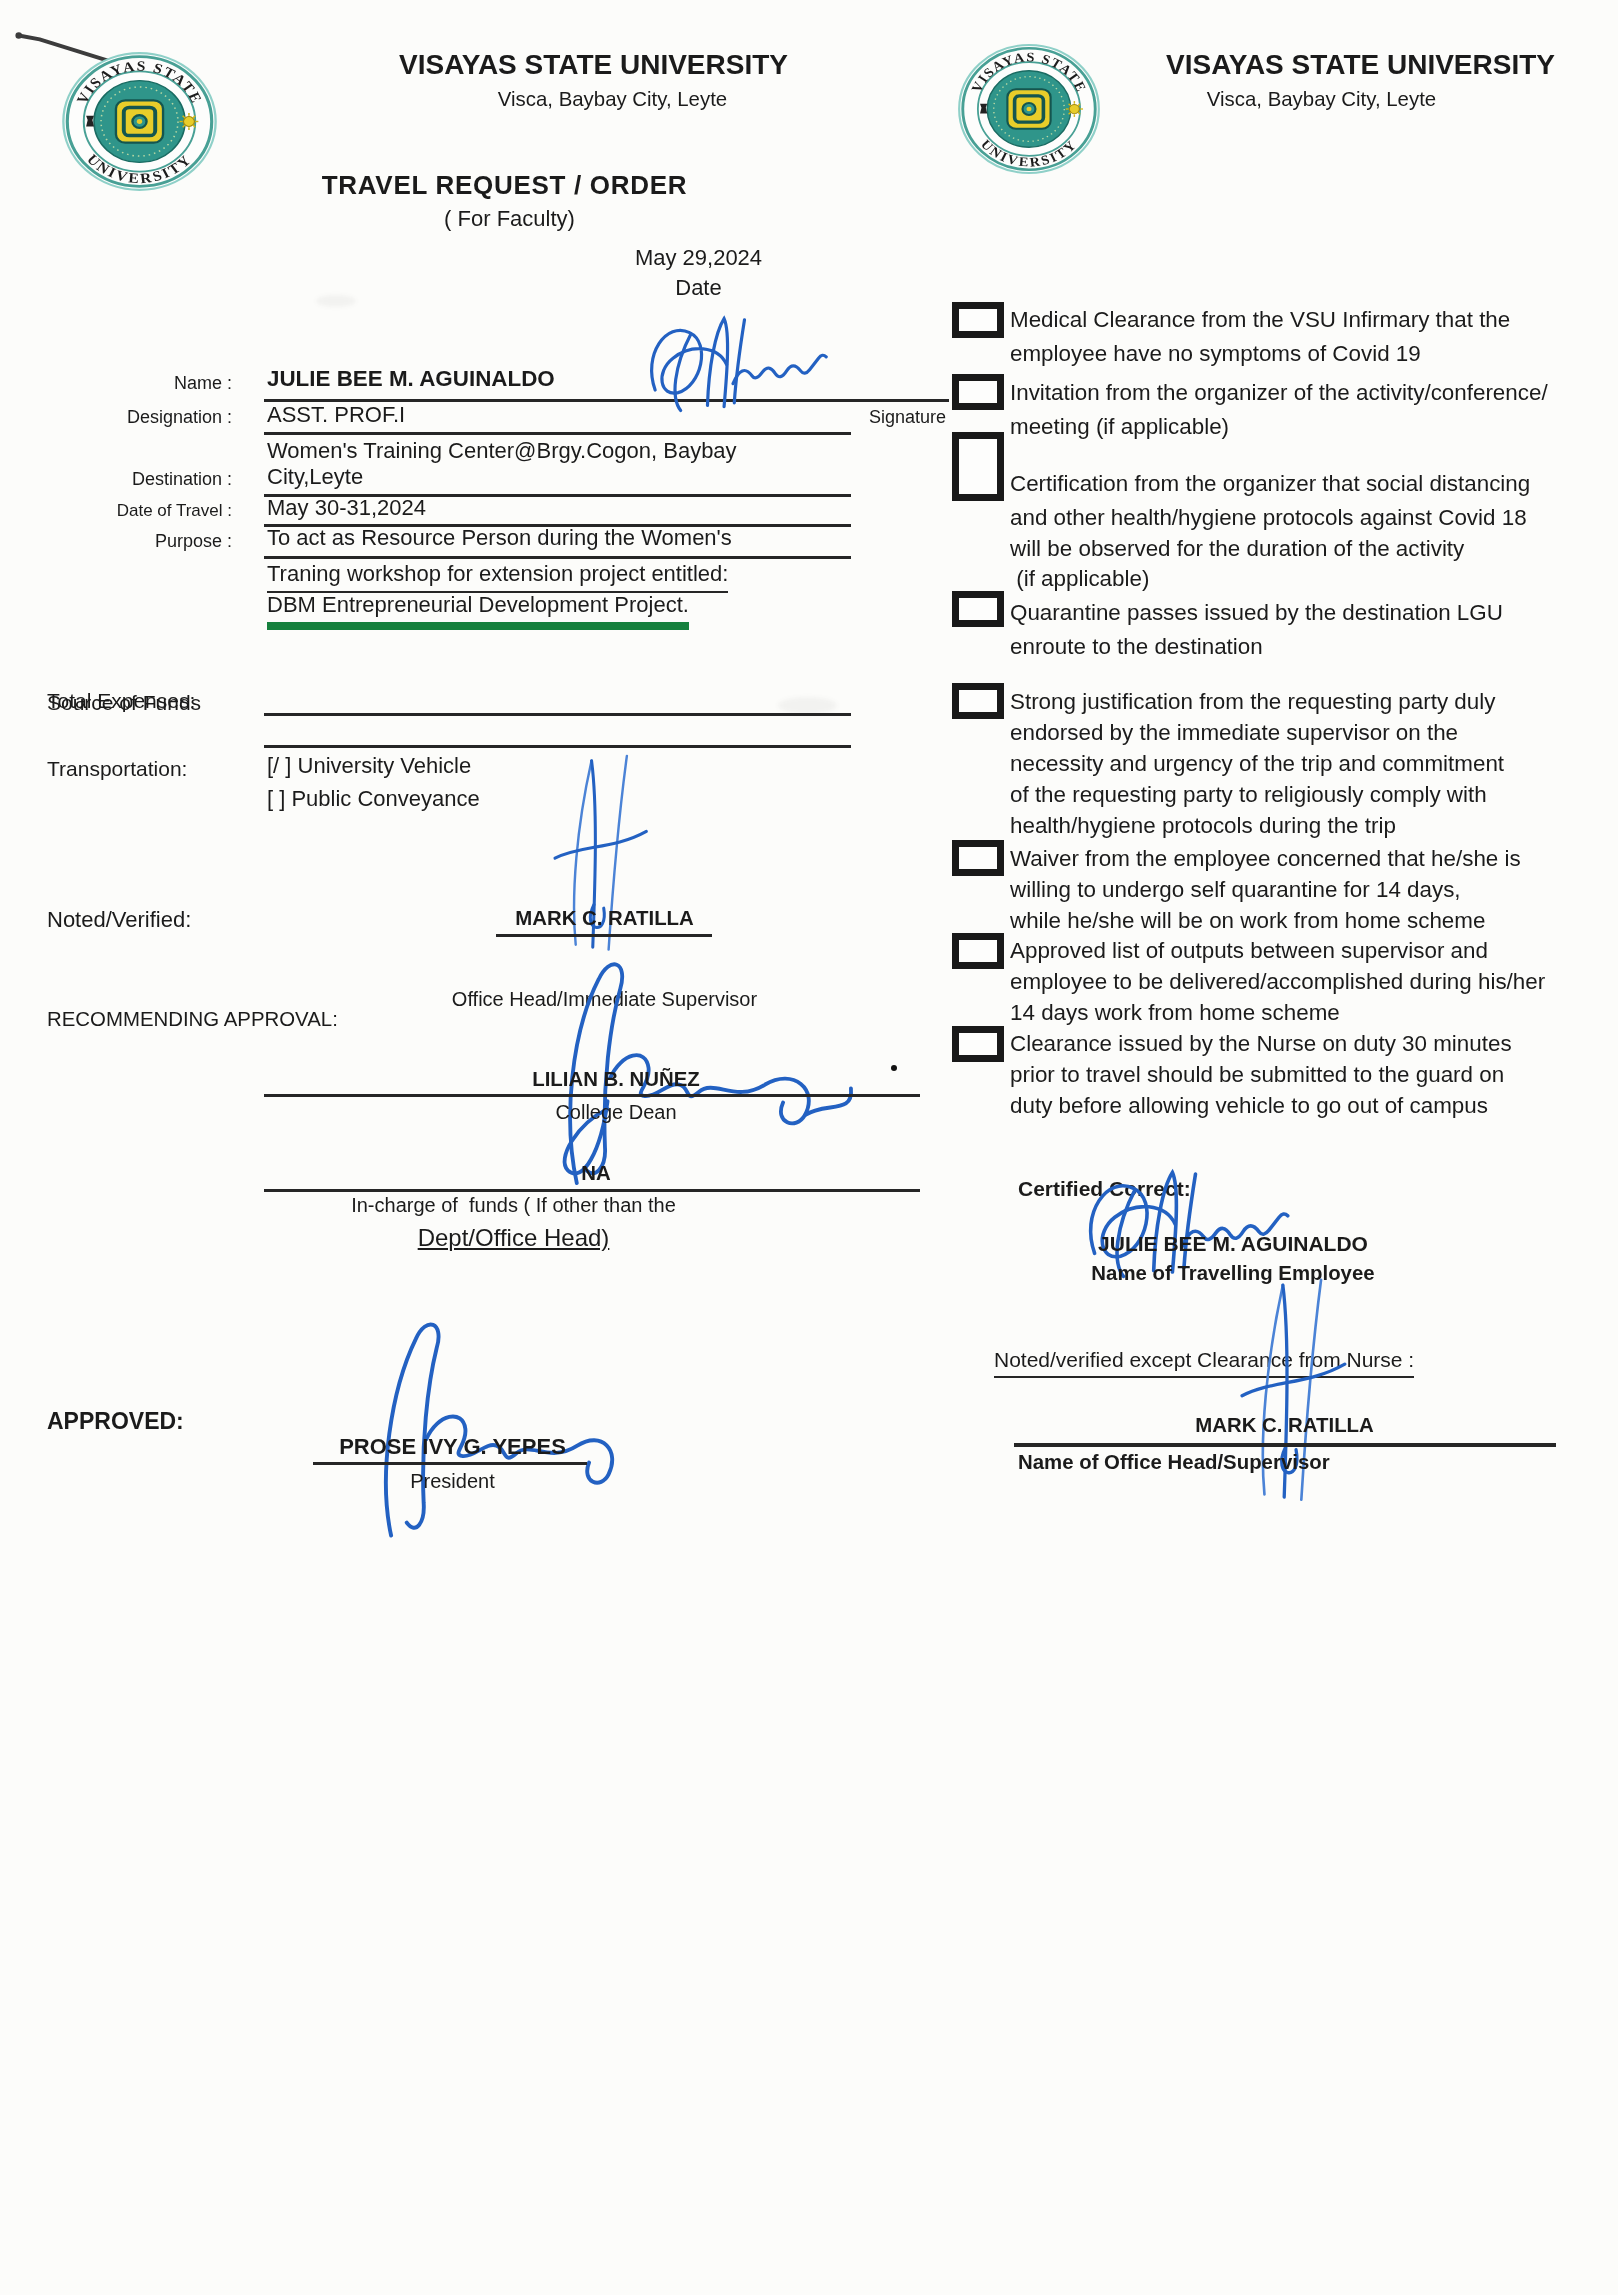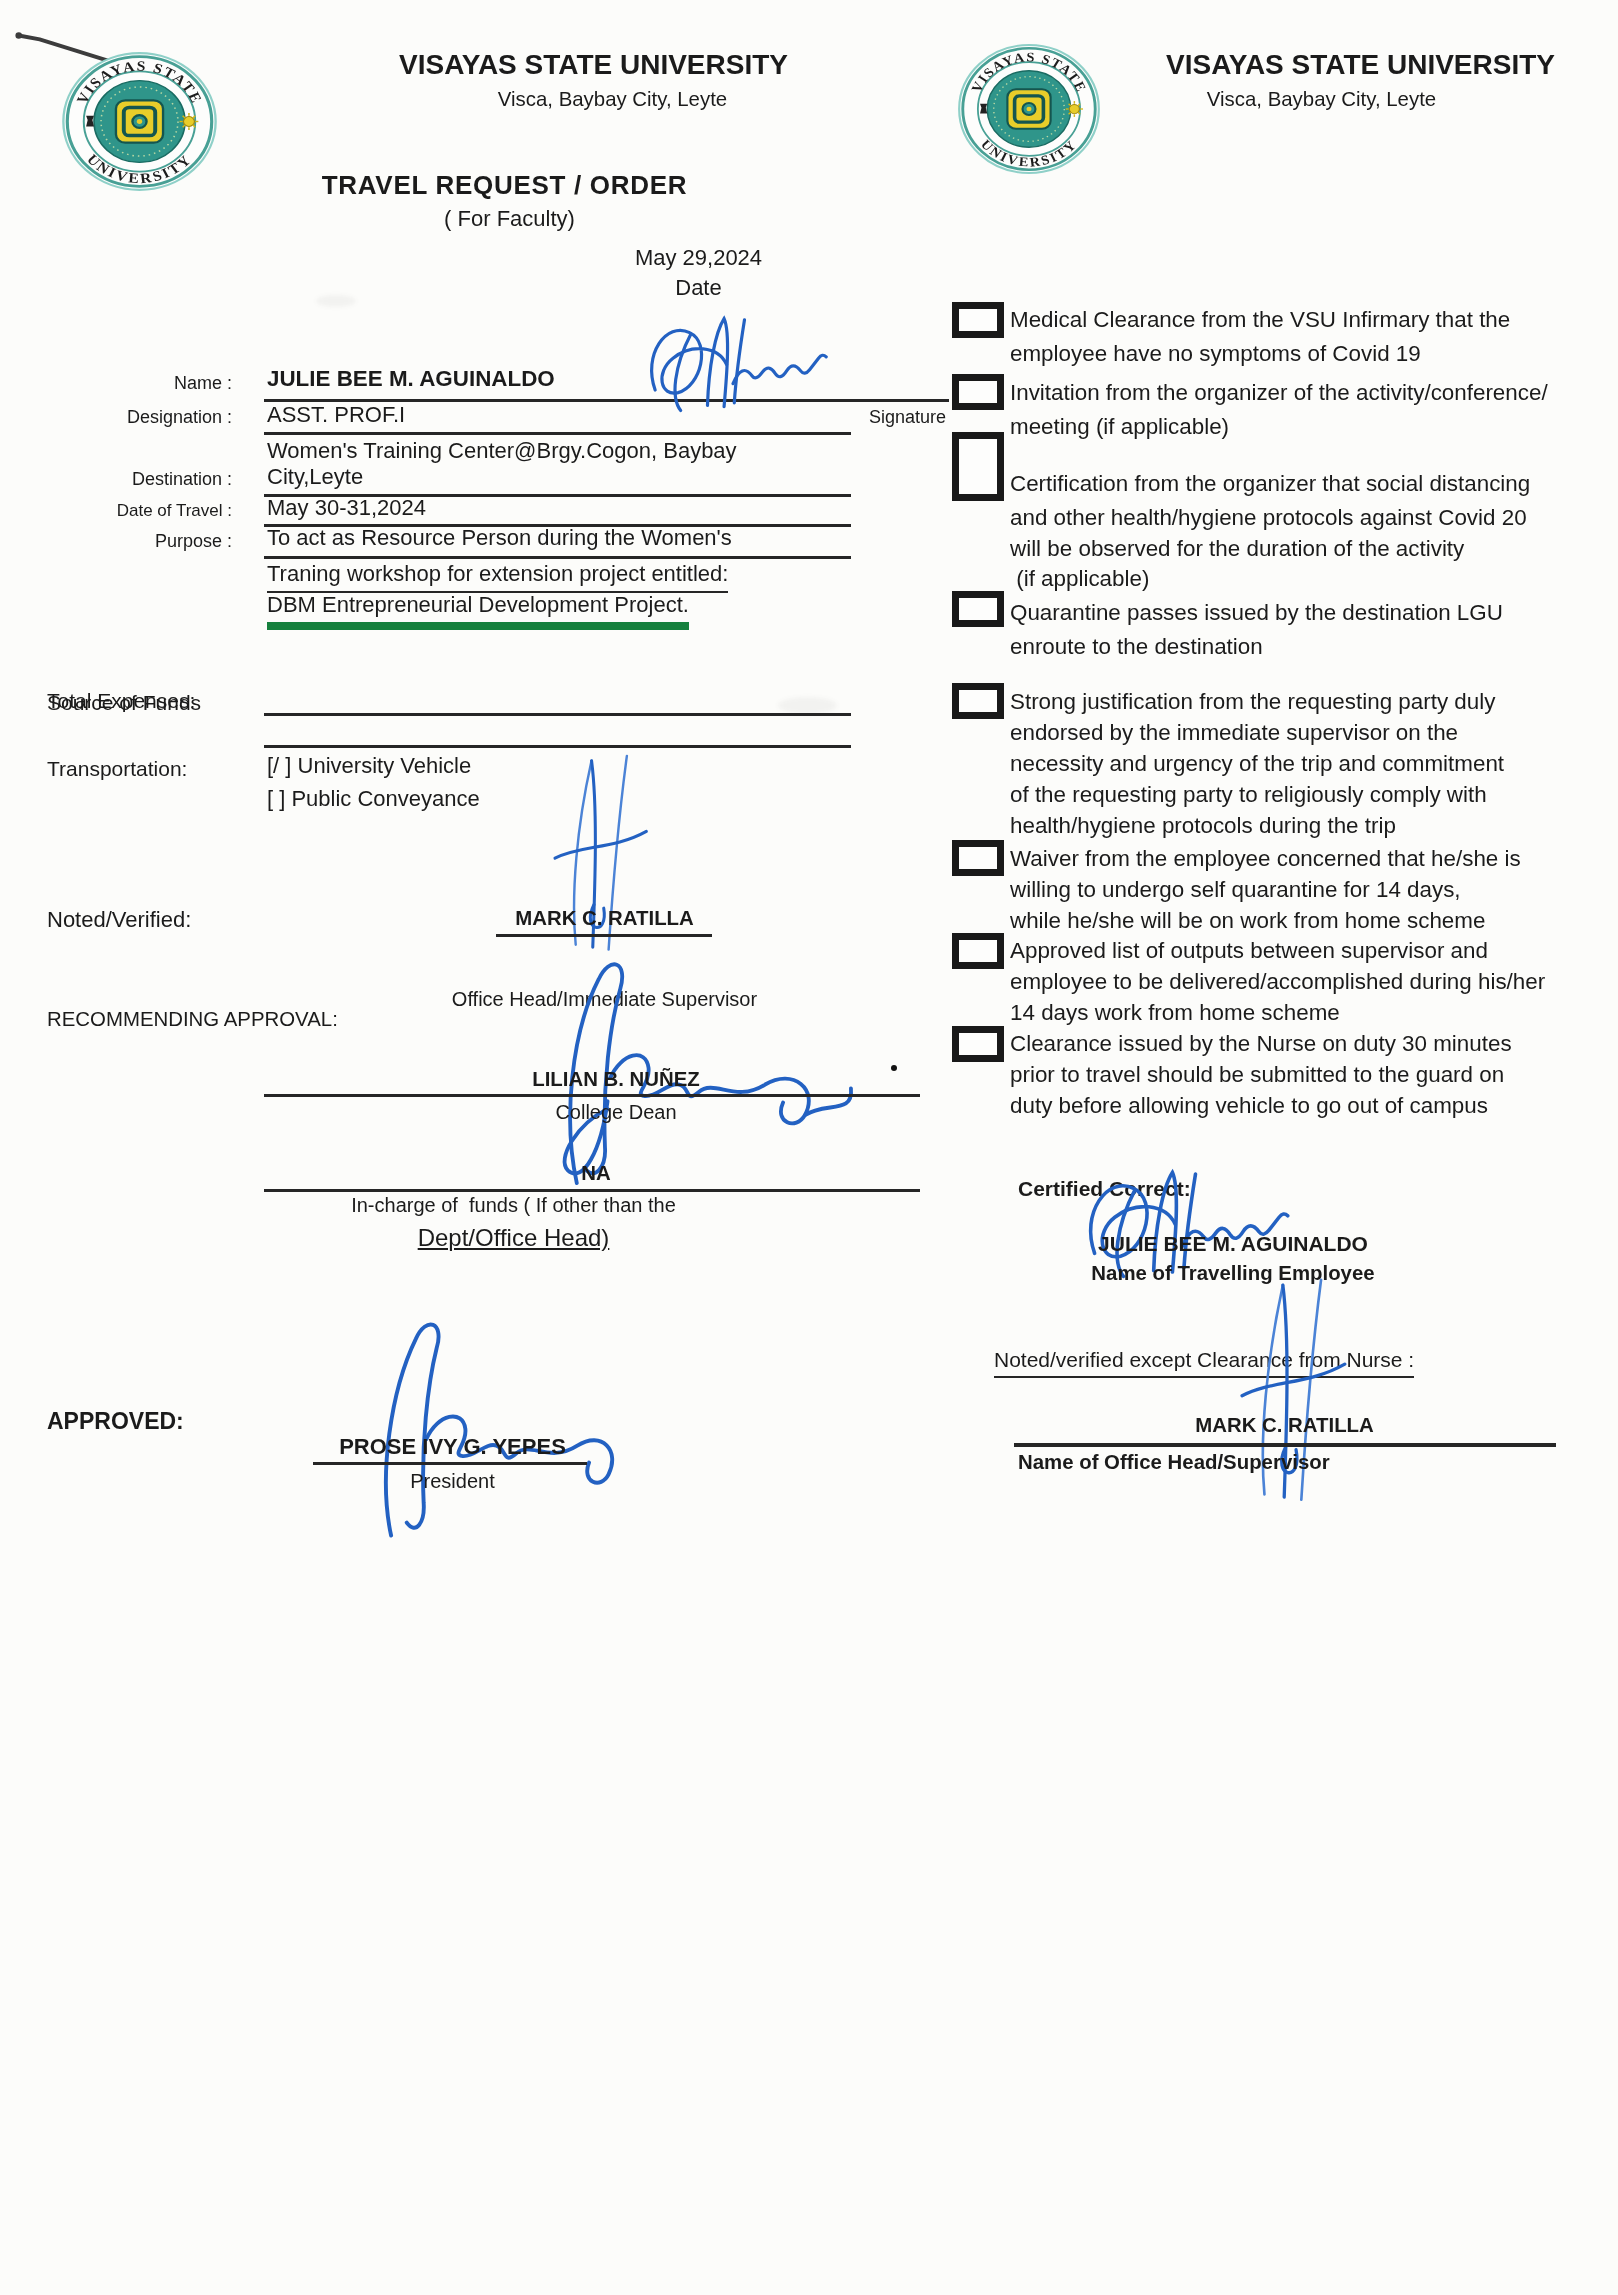--- a/index.html
+++ b/index.html
@@ -215,21 +215,21 @@
   <div class="chk" style="top:302px;"></div>
   <div class="cl" style="top:307px;">Medical Clearance from the VSU Infirmary that the</div>
   <div class="cl" style="top:341px;">employee have no symptoms of Covid 19</div>
 
   <div class="chk" style="top:374px;"></div>
   <div class="cl" style="top:380px;">Invitation from the organizer of the activity/conference/</div>
   <div class="cl" style="top:414px;">meeting (if applicable)</div>
 
   <div class="chk tall" style="top:432px;"></div>
   <div class="cl" style="top:471px;">Certification from the organizer that social distancing</div>
-  <div class="cl" style="top:505px;">and other health/hygiene protocols against Covid 20</div>
+  <div class="cl" style="top:505px;">and other health/hygiene protocols against Covid 18</div>
   <div class="cl" style="top:536px;">will be observed for the duration of the activity</div>
   <div class="cl" style="top:566px;"> (if applicable)</div>
 
   <div class="chk" style="top:591px;"></div>
   <div class="cl" style="top:600px;">Quarantine passes issued by the destination LGU</div>
   <div class="cl" style="top:634px;">enroute to the destination</div>
 
   <div class="chk" style="top:683px;"></div>
   <div class="cl" style="top:689px;">Strong justification from the requesting party duly</div>
   <div class="cl" style="top:720px;">endorsed by the immediate supervisor on the</div>

